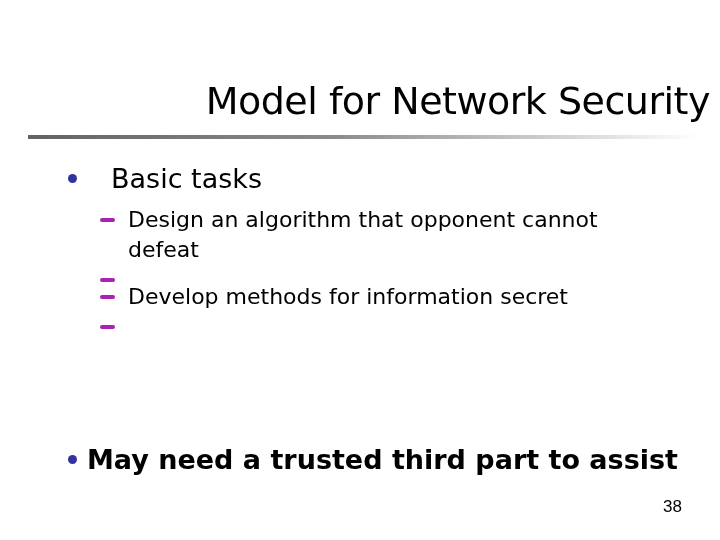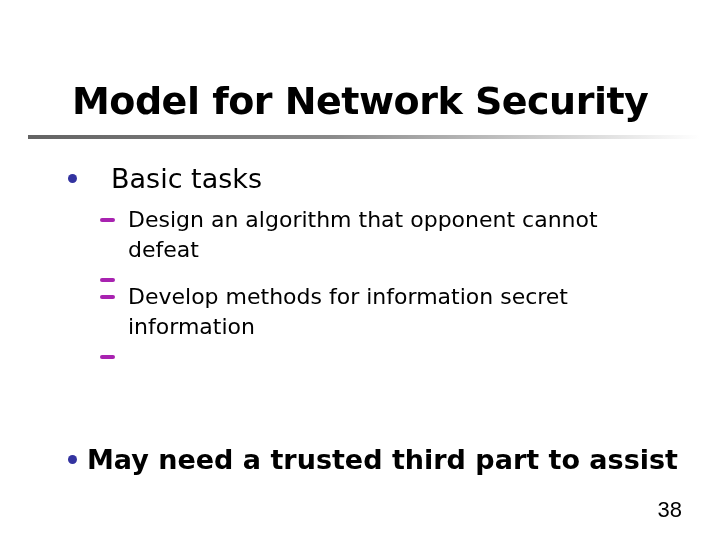--- a/index.html
+++ b/index.html
@@ -15,23 +15,23 @@
     overflow: hidden;
     font-family: "DejaVu Sans", sans-serif;
     color: #000000;
   }
   .title {
     position: absolute;
     top: 78px;
     left: 72px;
     right: 10px;
     margin: 0;
-    text-align: left;
+    text-align: right;
     font-size: 38px;
-    font-weight: bold;
+    font-weight: normal;
     letter-spacing: -0.5px;
     line-height: 46px;
     white-space: nowrap;
     color: var(--title-color, #000000);
   }
   .rule {
     position: absolute;
     top: 135px;
     left: 28px;
     width: 672px;
@@ -81,21 +81,21 @@
   .sublines {
     font-size: 22px;
     line-height: 30px;
     white-space: nowrap;
   }
   .pagenum {
     position: absolute;
     top: 497px;
     right: 38px;
     font-family: "Liberation Sans", sans-serif;
-    font-size: 22px;
+    font-size: 17px;
     color: #000000;
   }
 </style>
 </head>
 <body>
 
 <div class="slide">
 
   <h1 class="title">Model for Network Security</h1>
 
@@ -119,21 +119,20 @@
     <div class="subitem">
       <span class="dash"></span>
       <div class="sublines">
       </div>
     </div>
 
     <div class="subitem">
       <span class="dash"></span>
       <div class="sublines">
         <div>Develop methods for information secret</div>
-        <div>information</div>
       </div>
     </div>
 
     <div class="subitem">
       <span class="dash"></span>
     </div>
 
   </div>
 
   <div class="bullet b2">

